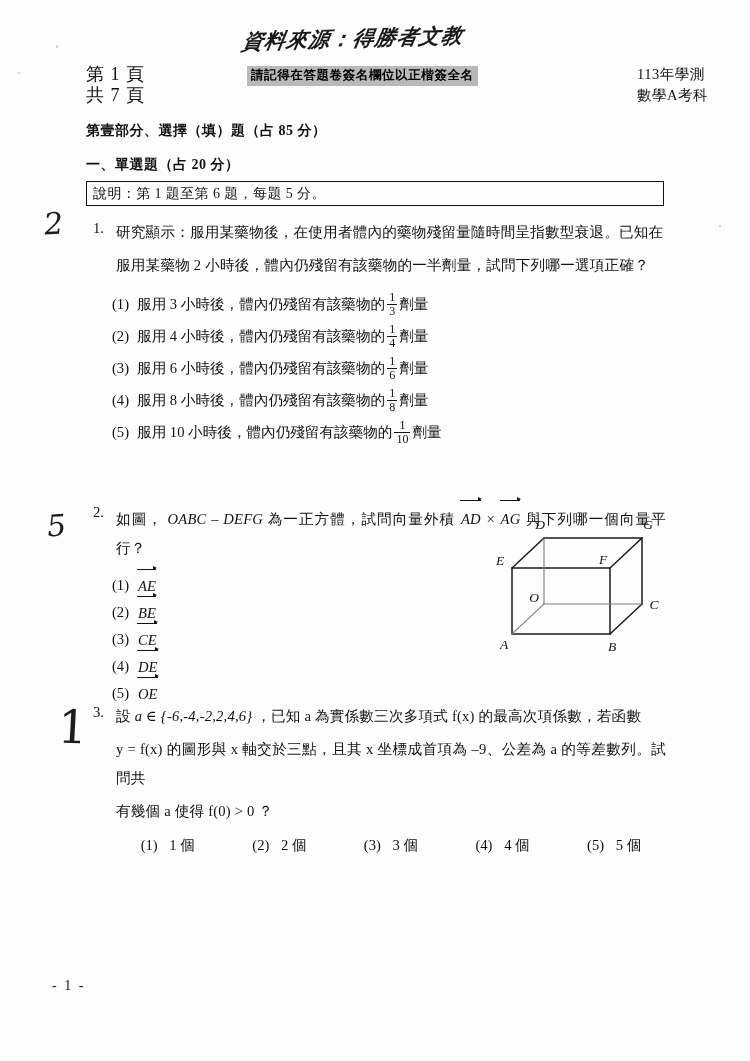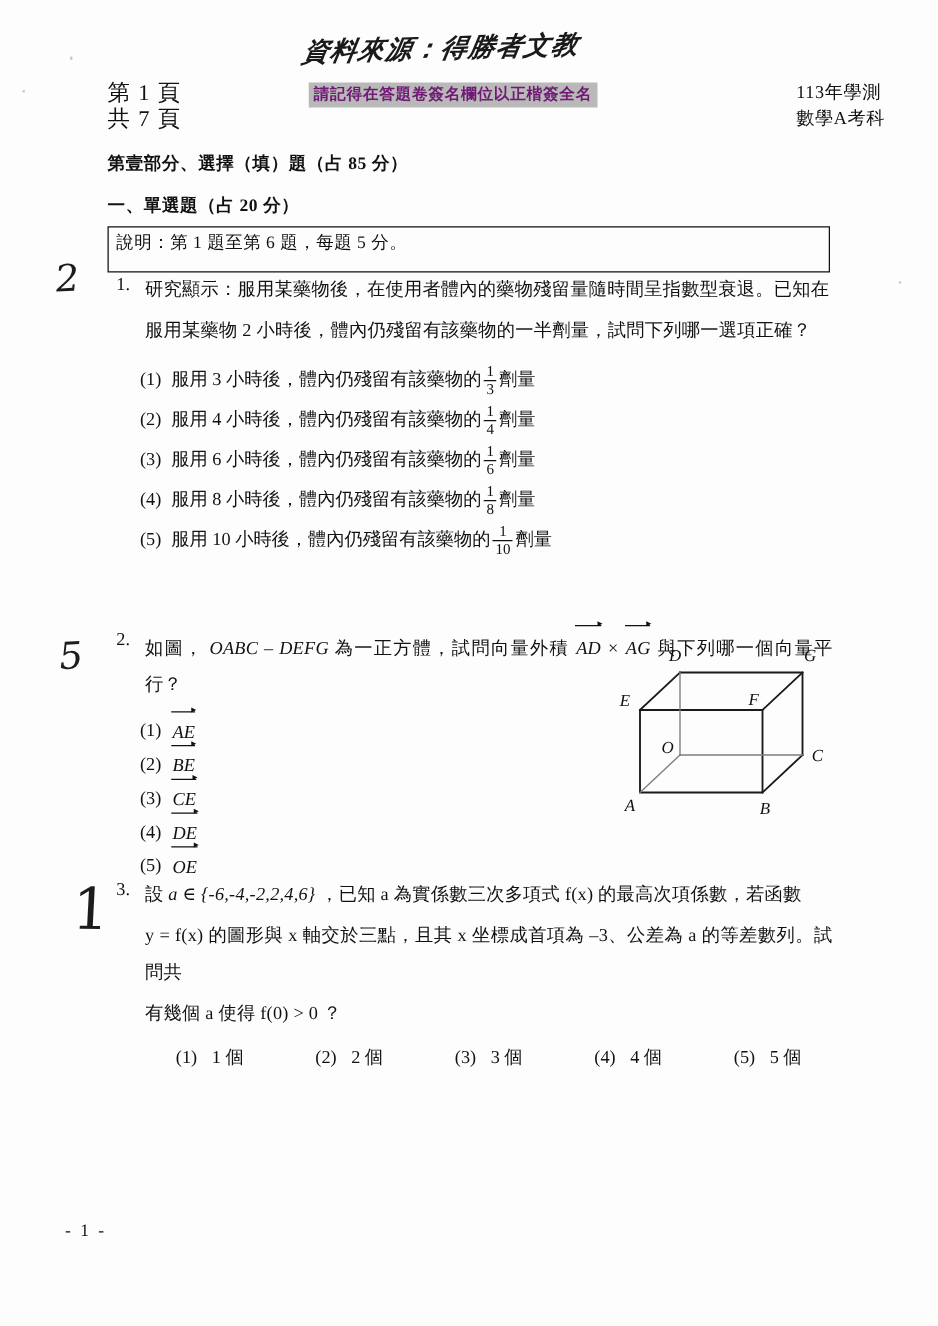--- a/index.html
+++ b/index.html
@@ -54,21 +54,21 @@
     line-height: 21px;
     text-align: left;
     letter-spacing: 0.5px;
   }
   .hdr-banner {
     position: absolute;
     left: 247px;
     top: 66px;
     padding: 1px 4px 2px 4px;
     background: #b9b9b9;
-    color: #701a75;
+    color: #000000;
     font-family: "DejaVu Serif", serif;
     font-weight: 700;
     font-size: 12.5px;
     letter-spacing: 0.6px;
     white-space: nowrap;
   }
 
   
   .sec-title {
     position: absolute;
@@ -80,21 +80,21 @@
   }
   #sec-part { top: 122px; }
   #sec-sub  { top: 156px; }
 
   
   .inst-box {
     position: absolute;
     left: 86px;
     top: 181px;
     width: 578px;
-    height: 37px;
+    height: 25px;
     border: 1.4px solid #111;
     box-sizing: border-box;
   }
   .inst-box span {
     display: block;
     padding: 3px 0 0 6px;
     font-size: 14px;
     letter-spacing: 0.4px;
     white-space: nowrap;
   }
@@ -422,21 +422,21 @@
 
   <div class="q" id="q3">
     <div class="q-head">
       <div class="q-num">3.</div>
       <div class="q-body">
         <p>
           <span>設 </span>
           <span class="mi">a ∈ {-6,-4,-2,2,4,6}</span>
           <span>，已知 a 為實係數三次多項式 f(x) 的最高次項係數，若函數</span>
         </p>
-        <p>y = f(x) 的圖形與 x 軸交於三點，且其 x 坐標成首項為 –3、公差為 a 的等差數列。試問共</p>
+        <p>y = f(x) 的圖形與 x 軸交於三點，且其 x 坐標成首項為 –9、公差為 a 的等差數列。試問共</p>
         <p>有幾個 a 使得 f(0) &gt; 0 ？</p>
       </div>
     </div>
     <div class="opts-row">
       <div class="cell">
         <span class="opt-lbl">(1)</span>
         <span>1 個</span>
       </div>
       <div class="cell">
         <span class="opt-lbl">(2)</span>

